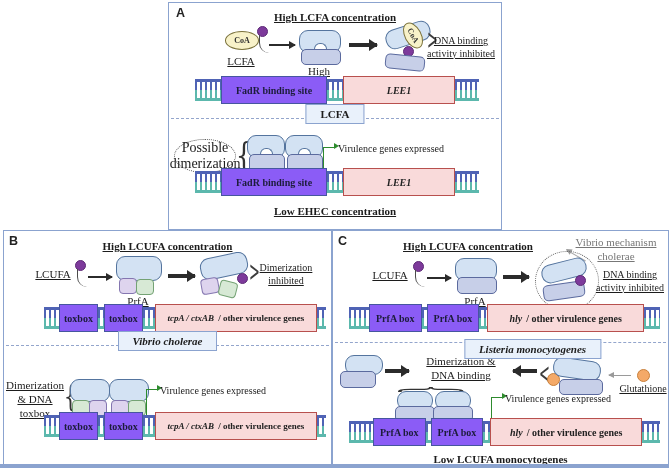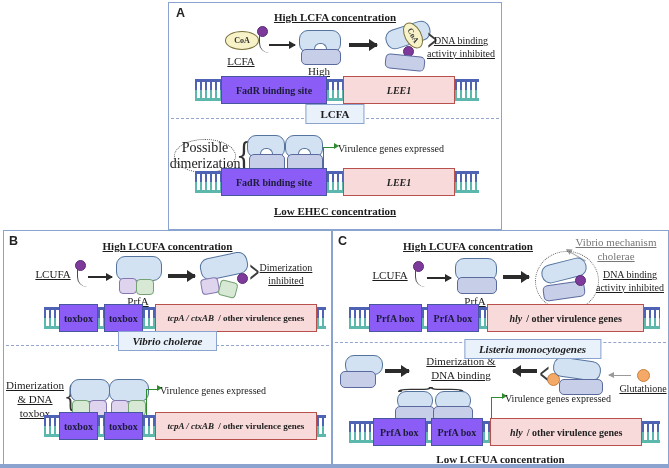--- a/index.html
+++ b/index.html
@@ -290,17 +290,17 @@
       <div class="lad" style="width:5px;"></div>
       <div class="box" style="padding:0 6px;">PrfA box</div>
       <div class="lad" style="width:7px;"></div>
       <div class="gbox">
         <span class="i">hly</span>
           <span class="rest">/ other virulence genes</span>
       </div>
       <div class="lad" style="width:18px;"></div>
     </div>
 
-    <div class="p b c" style="left:0; right:0; top:222px; font-size:11px;">Low LCFUA concentration</div>
+    <div class="p b c" style="left:0; right:0; top:222px; font-size:11px;">Low LCUFA monocytogenes</div>
   </div>
 
   <div class="band"></div>
 </div>
 
 </body></html>

